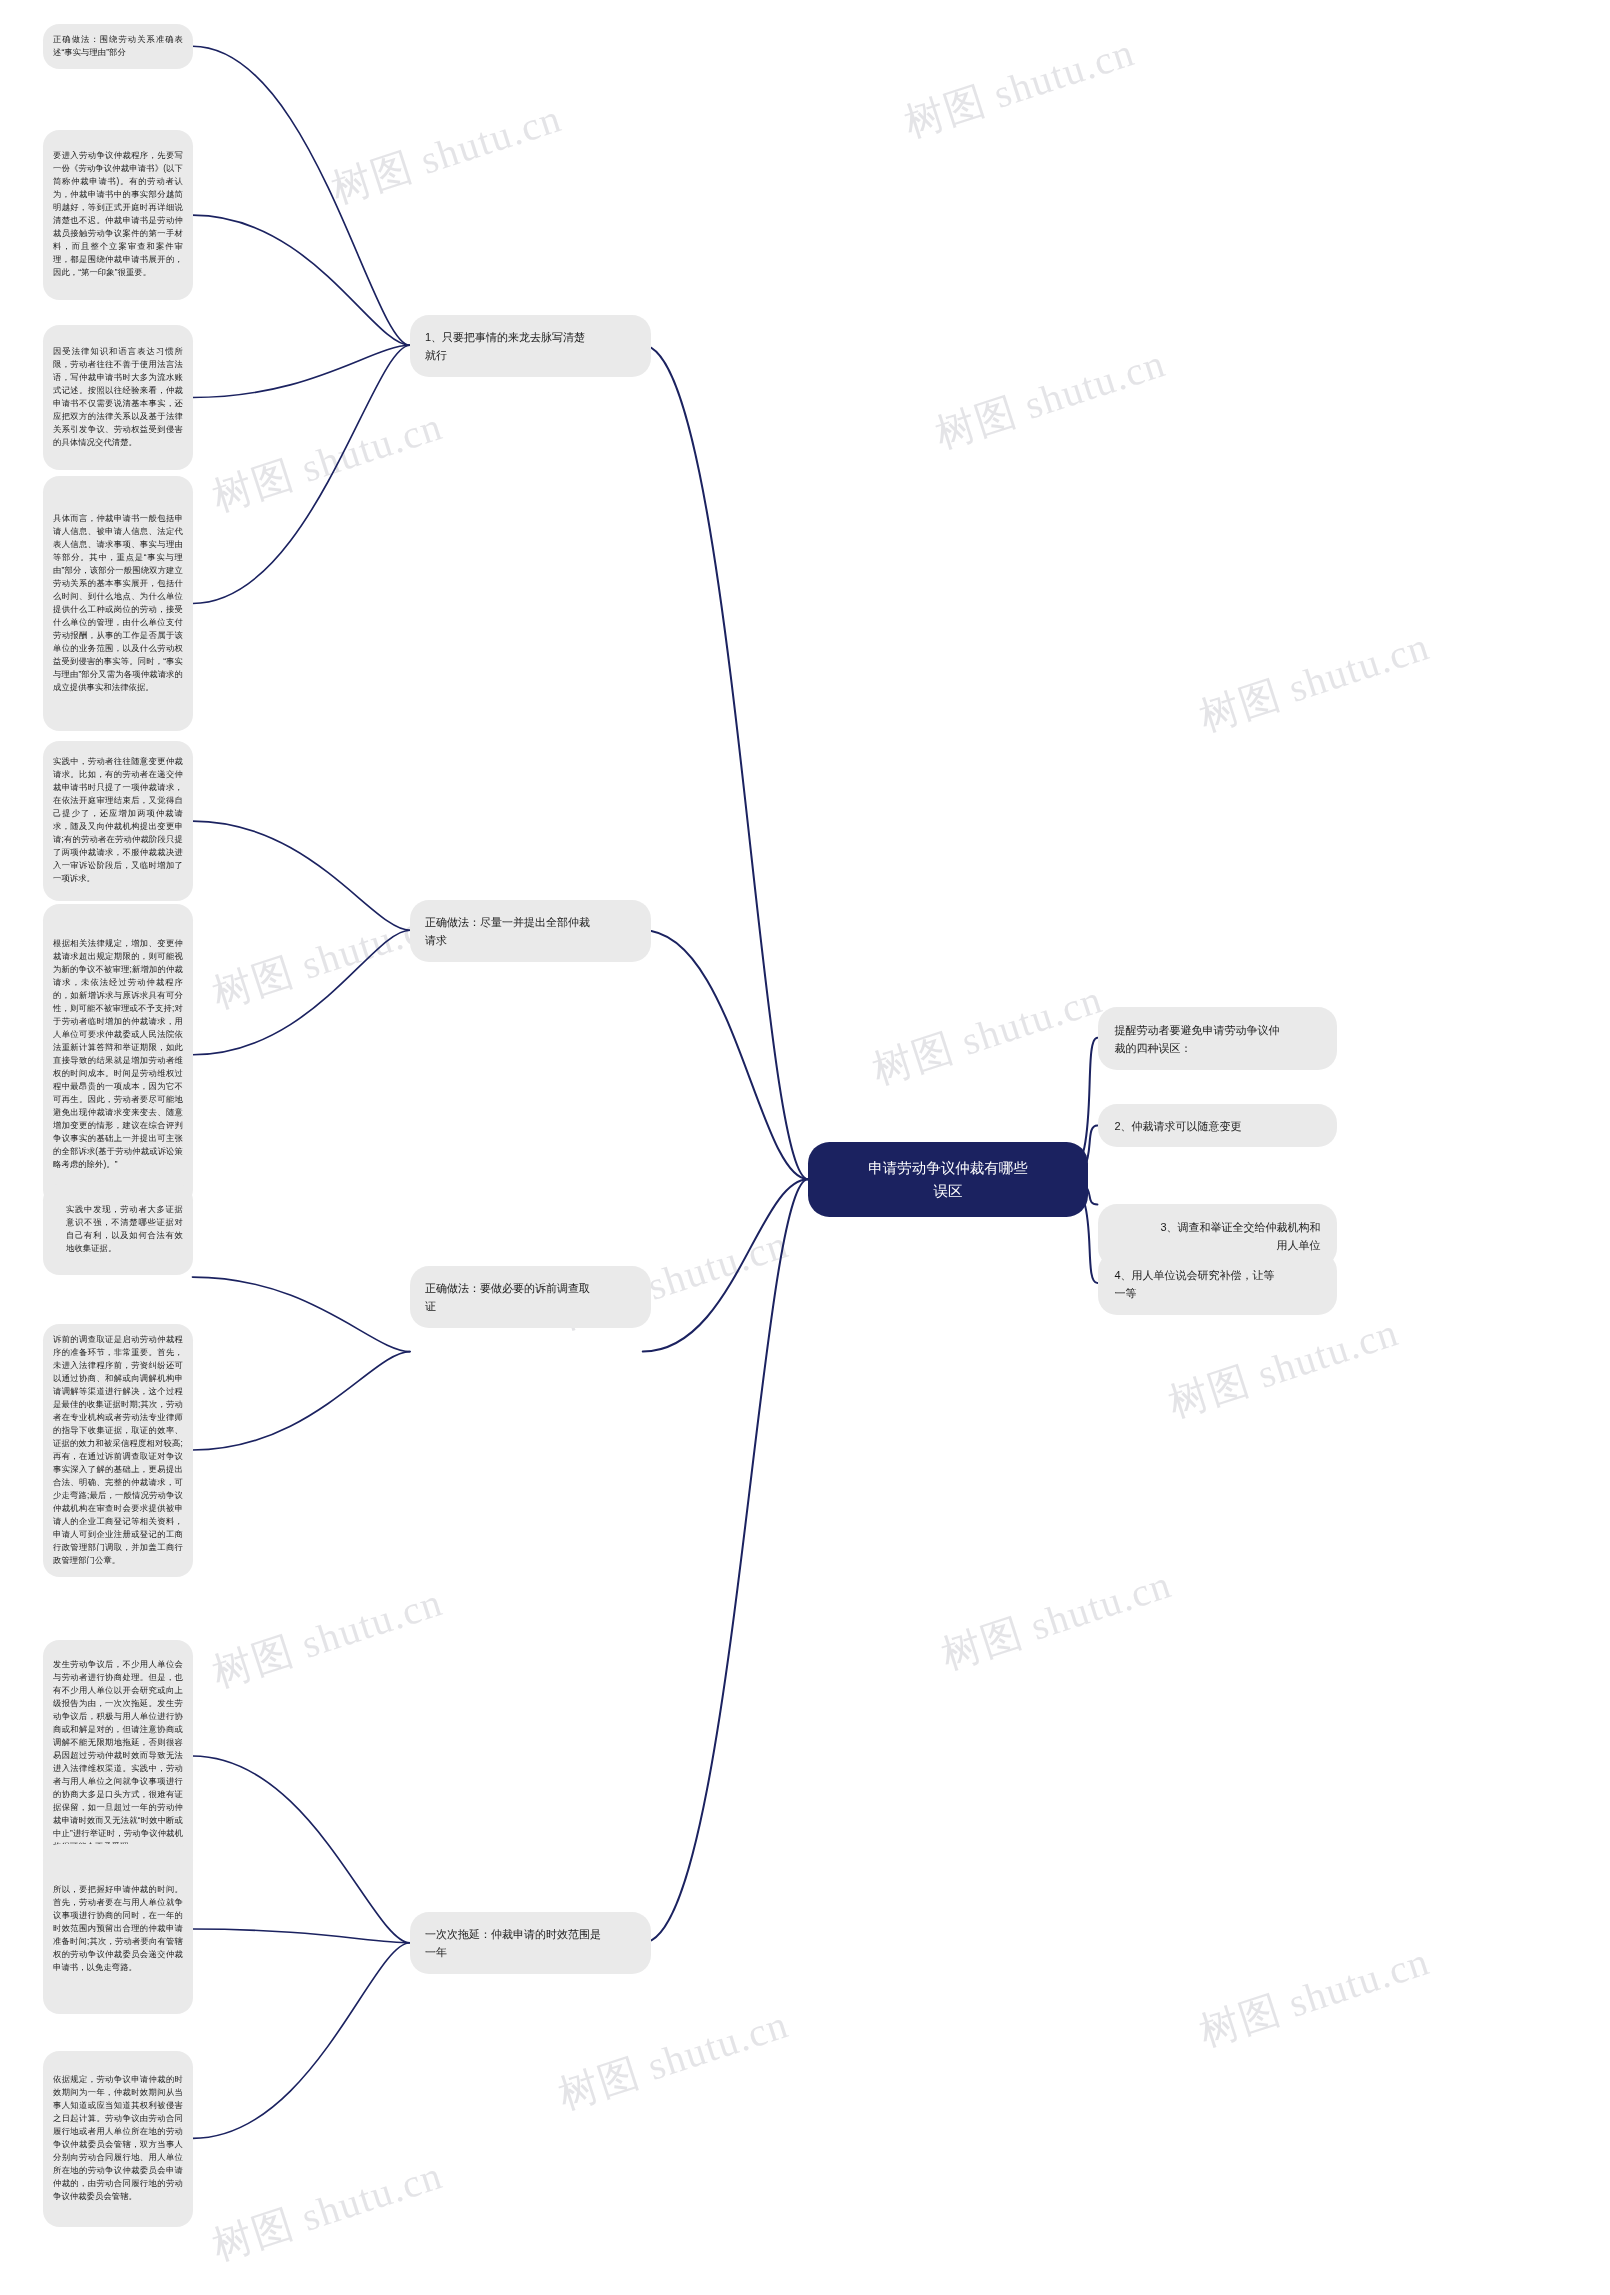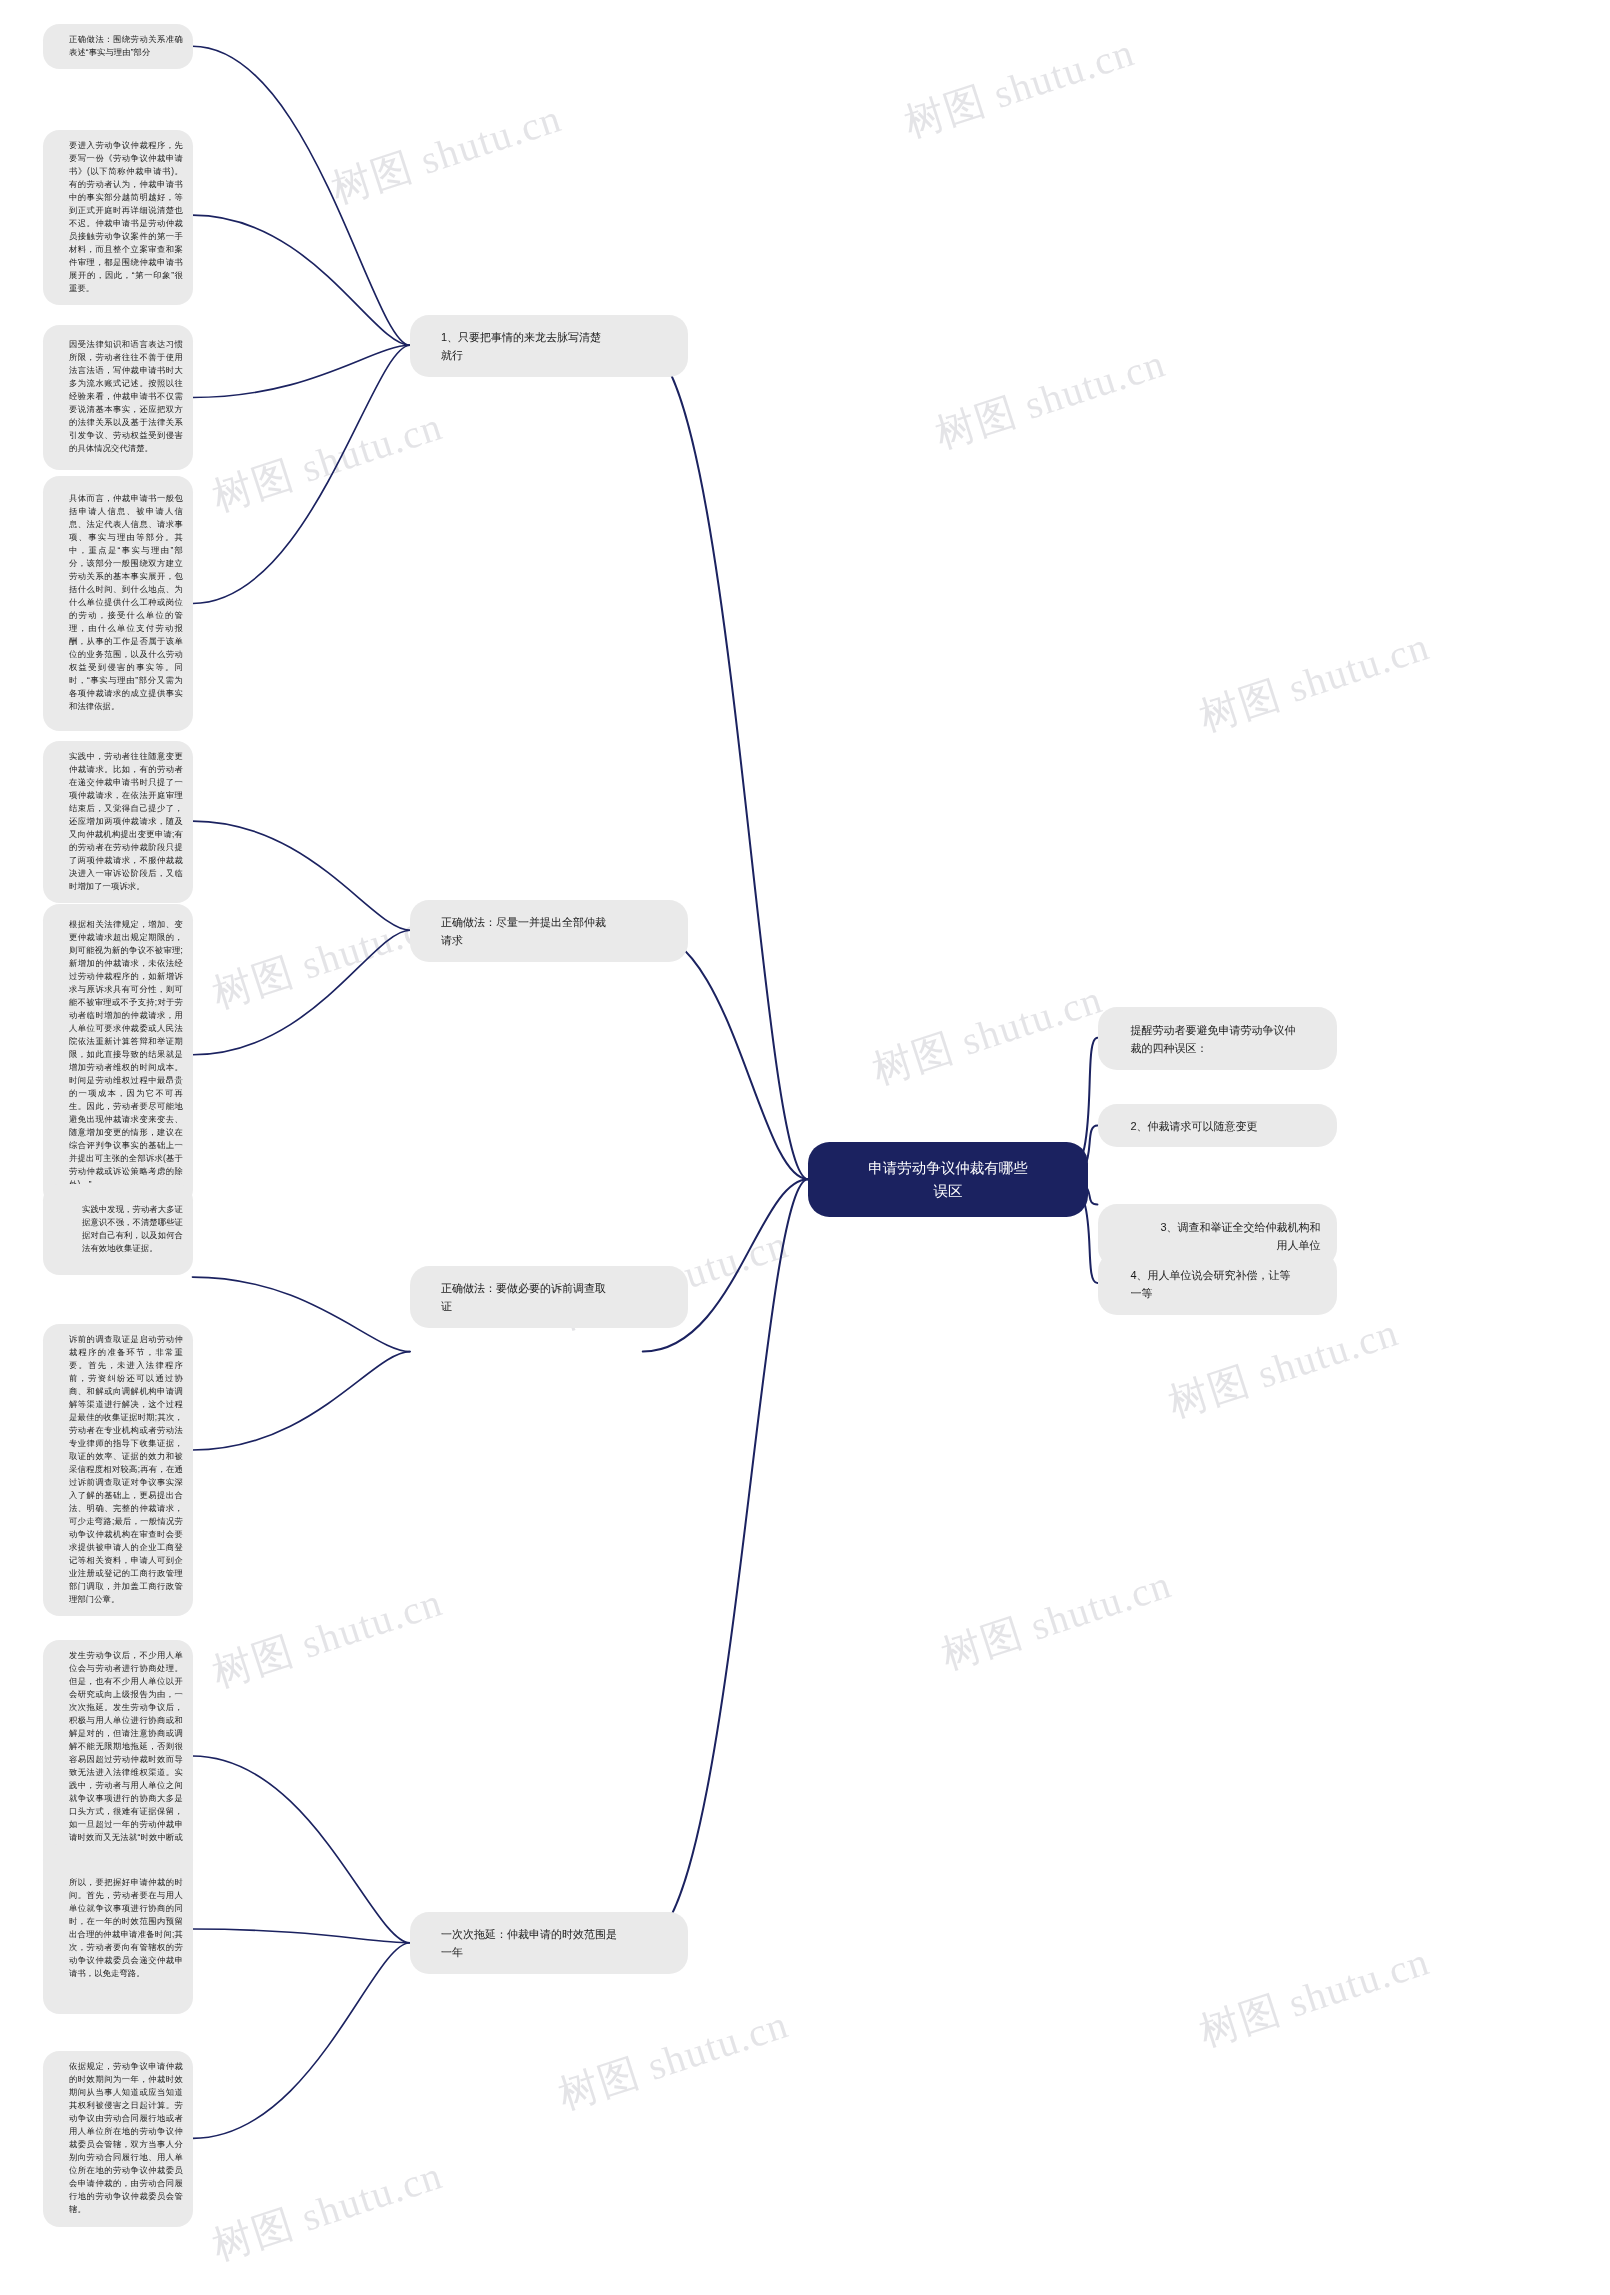--- a/index.html
+++ b/index.html
@@ -33,39 +33,38 @@
     border-radius:21.4px;
     color:#1a1a1a;
     display:flex;
     align-items:center;
   }
   .node .txt{
     display:block;
     width:100%;
     white-space:pre-wrap;
     word-break:break-all;
-    margin-left:16px;
   }
 
   
   .leaf{
     left:43px;
     width:150px;
     padding:8.8px 10px 10px 10px;
     border-radius:16.4px;
     font-size:8.3px;
     line-height:13px;
     letter-spacing:0.1px;
     text-align:justify;
   }
 
   
   .mid{
     left:410px;
-    width:278px;
+    width:241px;
     padding:12.6px 15px;
     border-radius:19px;
     font-size:11px;
     line-height:18px;
   }
 
   
   .right{
     left:1098px;
     width:239px;

